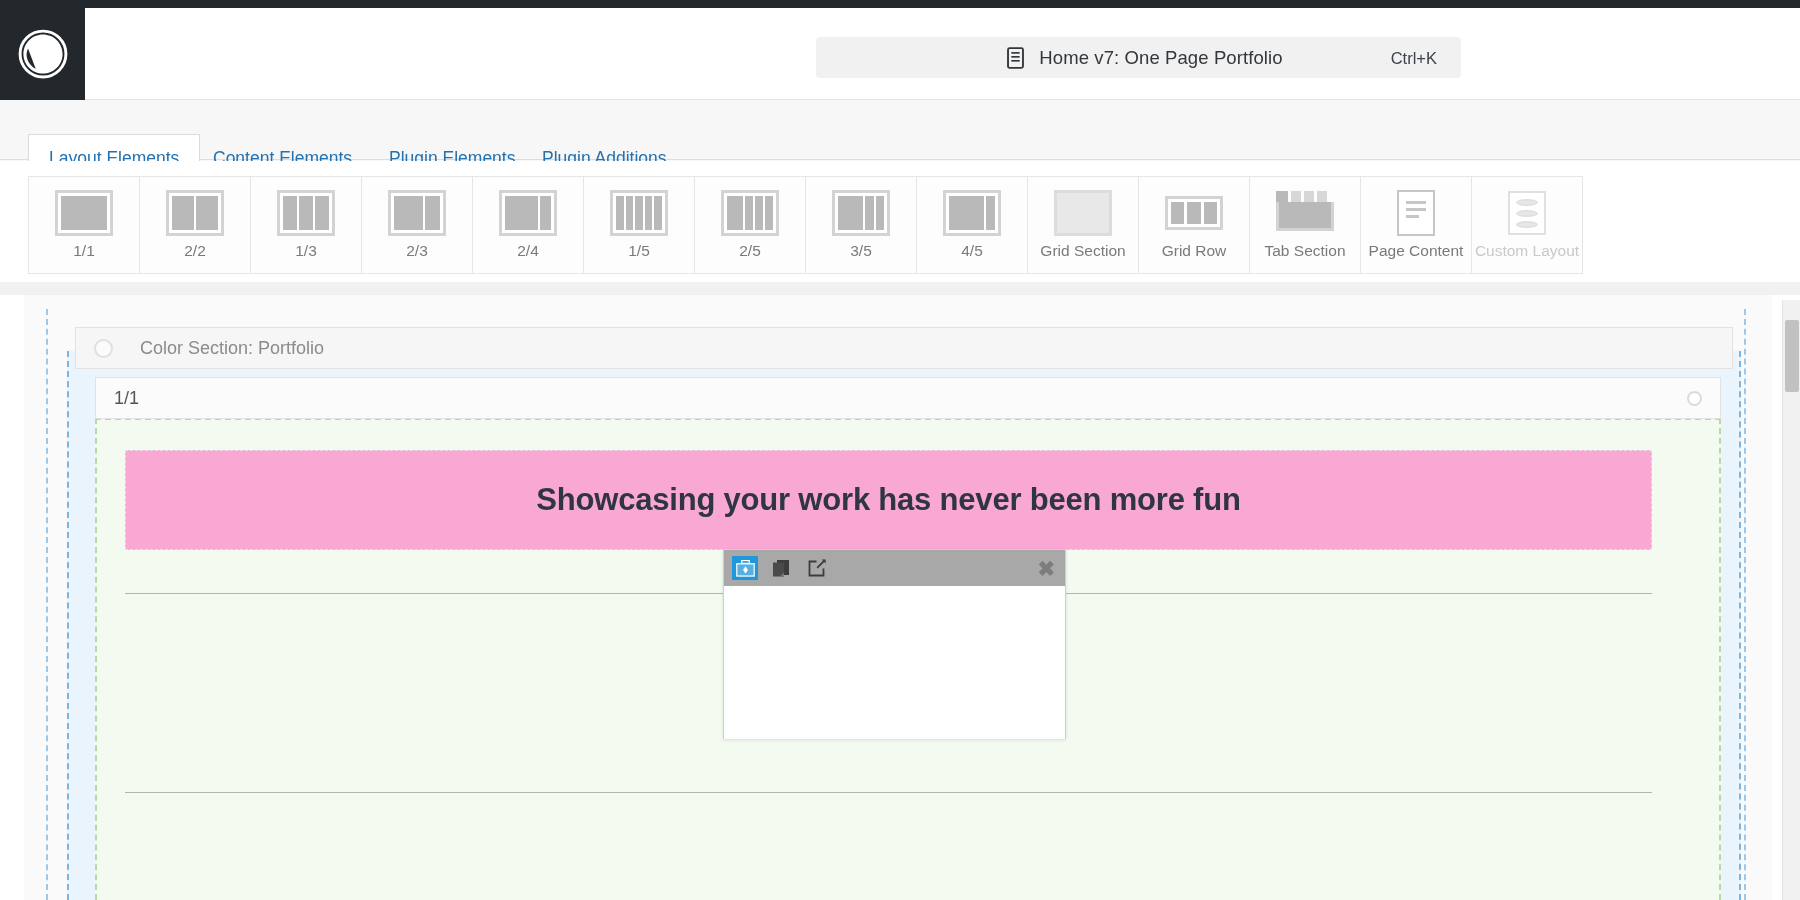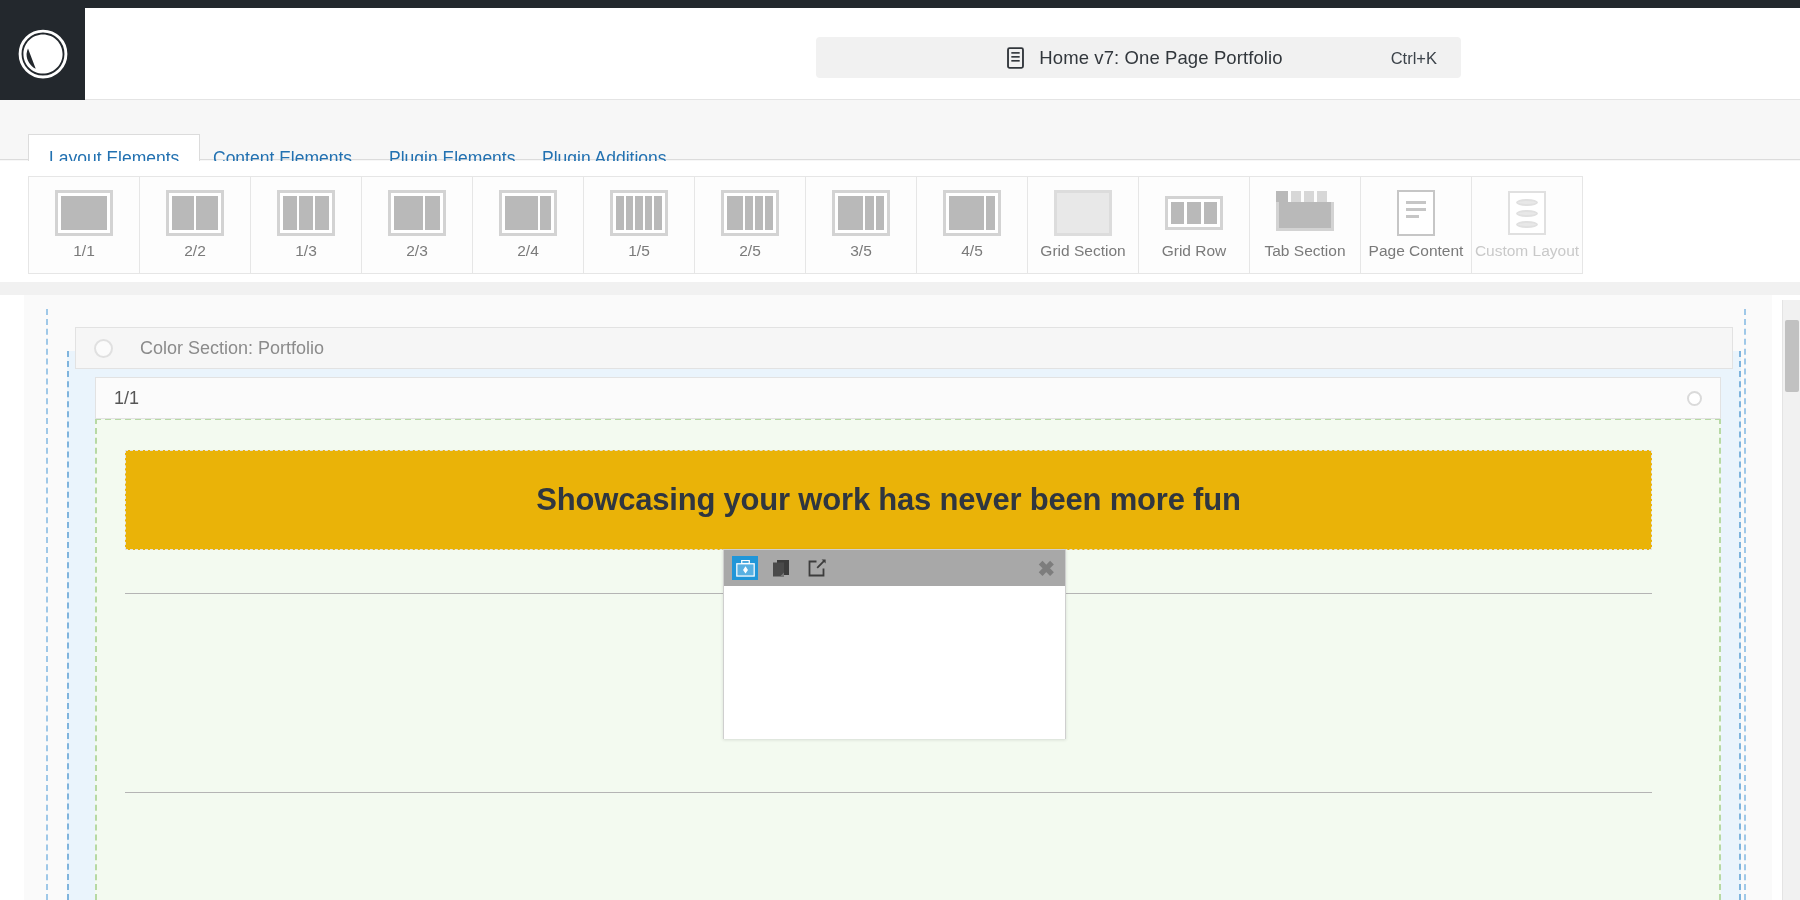--- a/index.html
+++ b/index.html
@@ -233,21 +233,21 @@
   .col-body {
     position: absolute; top: 123px; left: 95px;
     width: 1626px; height: 482px;
     background: #f3faf0;
     border: 2px dashed #b7d9a4;
     border-bottom: none;
   }
 
   .el-box {
     position: absolute;
-    background: #eab308;
+    background: #f9a8d4;
     border: 1px dashed #e3e3e3;
   }
   .el-heading {
     top: 155px; left: 125px; width: 1527px; height: 100px;
     display: flex; align-items: center; justify-content: center;
   }
   .el-heading span {
     font-size: 31px; font-weight: bold; color: #2f3640;
     letter-spacing: -.2px;
   }

